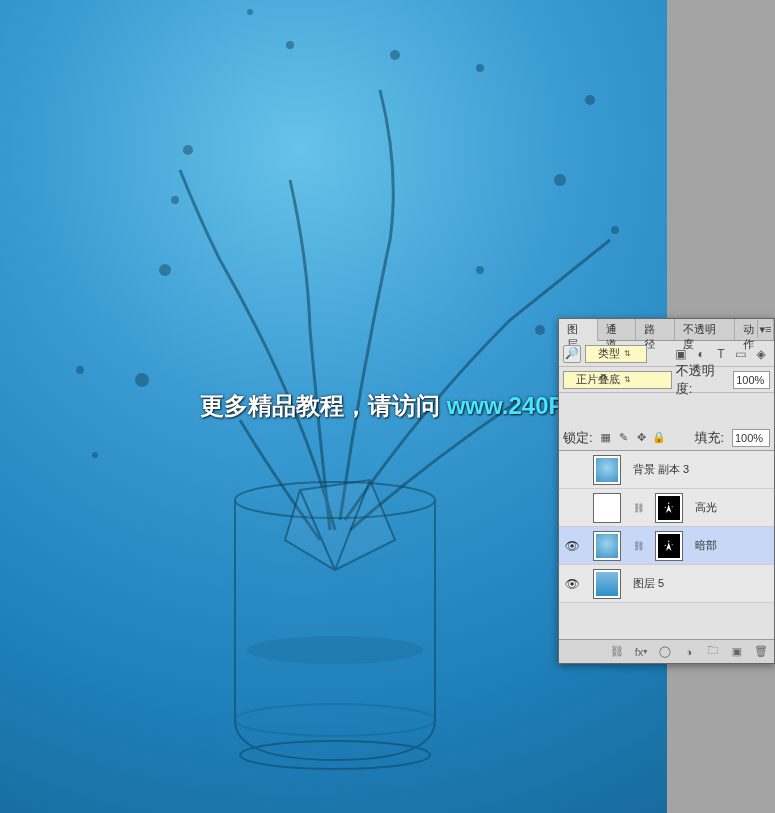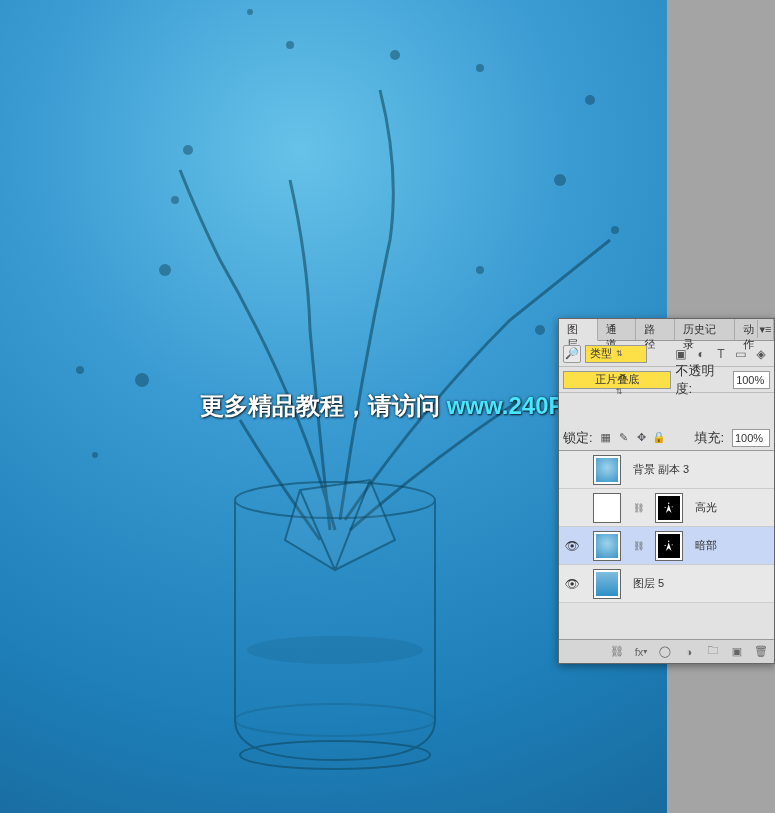--- a/index.html
+++ b/index.html
@@ -75,30 +75,30 @@
   }
   .row.last { border-bottom: 1px solid #999; margin-top: 32px; }
   .search-btn {
     width: 18px; height: 18px;
     display: flex; align-items: center; justify-content: center;
     background: #e8e8e8; border: 1px solid #999; border-radius: 2px;
     font-size: 11px;
   }
   .dropdown {
     display: flex; align-items: center;
-    background: #fde047;
+    background: #fef9c3;
     border: 1px solid #999;
     height: 18px;
-    padding: 0 4px;
+    padding: 0 12px;
     font-size: 11px;
     cursor: default;
   }
   .dropdown .arrows { margin-left: 4px; font-size: 8px; color: #555; }
   .dd-type { width: 62px; }
-  .dd-blend { width: 112px; flex-direction: column; }
+  .dd-blend { width: 112px; }
   .filter-icons { display: flex; gap: 6px; margin-left: auto; padding-right: 2px; }
   .ficon { width: 14px; height: 14px; display: flex; align-items: center; justify-content: center; color: #555; font-size: 12px; }
   .label { font-size: 13px; }
   .pct-box {
     width: 38px; height: 18px;
     background: #fff; border: 1px solid #999;
     font-size: 11px; padding: 0 2px;
     display: flex; align-items: center;
     margin-left: auto;
     text-align: right;
@@ -221,21 +221,21 @@
   <span>更多精品教程，请访问 </span><span class="url">www.240PS.com</span>
 </div>
 
 <div class="panel">
   <div class="menu-btn">▾≡</div>
 
   <div class="tabs">
     <div class="tab active">图层</div>
     <div class="tab">通道</div>
     <div class="tab">路径</div>
-    <div class="tab">历史记录</div>
+    <div class="tab">不透明度</div>
     <div class="tab">动作</div>
   </div>
 
   <div class="row">
     <div class="search-btn">🔎</div>
     <div class="dropdown dd-type">
       <span>类型</span>
       <span class="arrows">⇅</span>
     </div>
     <div class="filter-icons">

